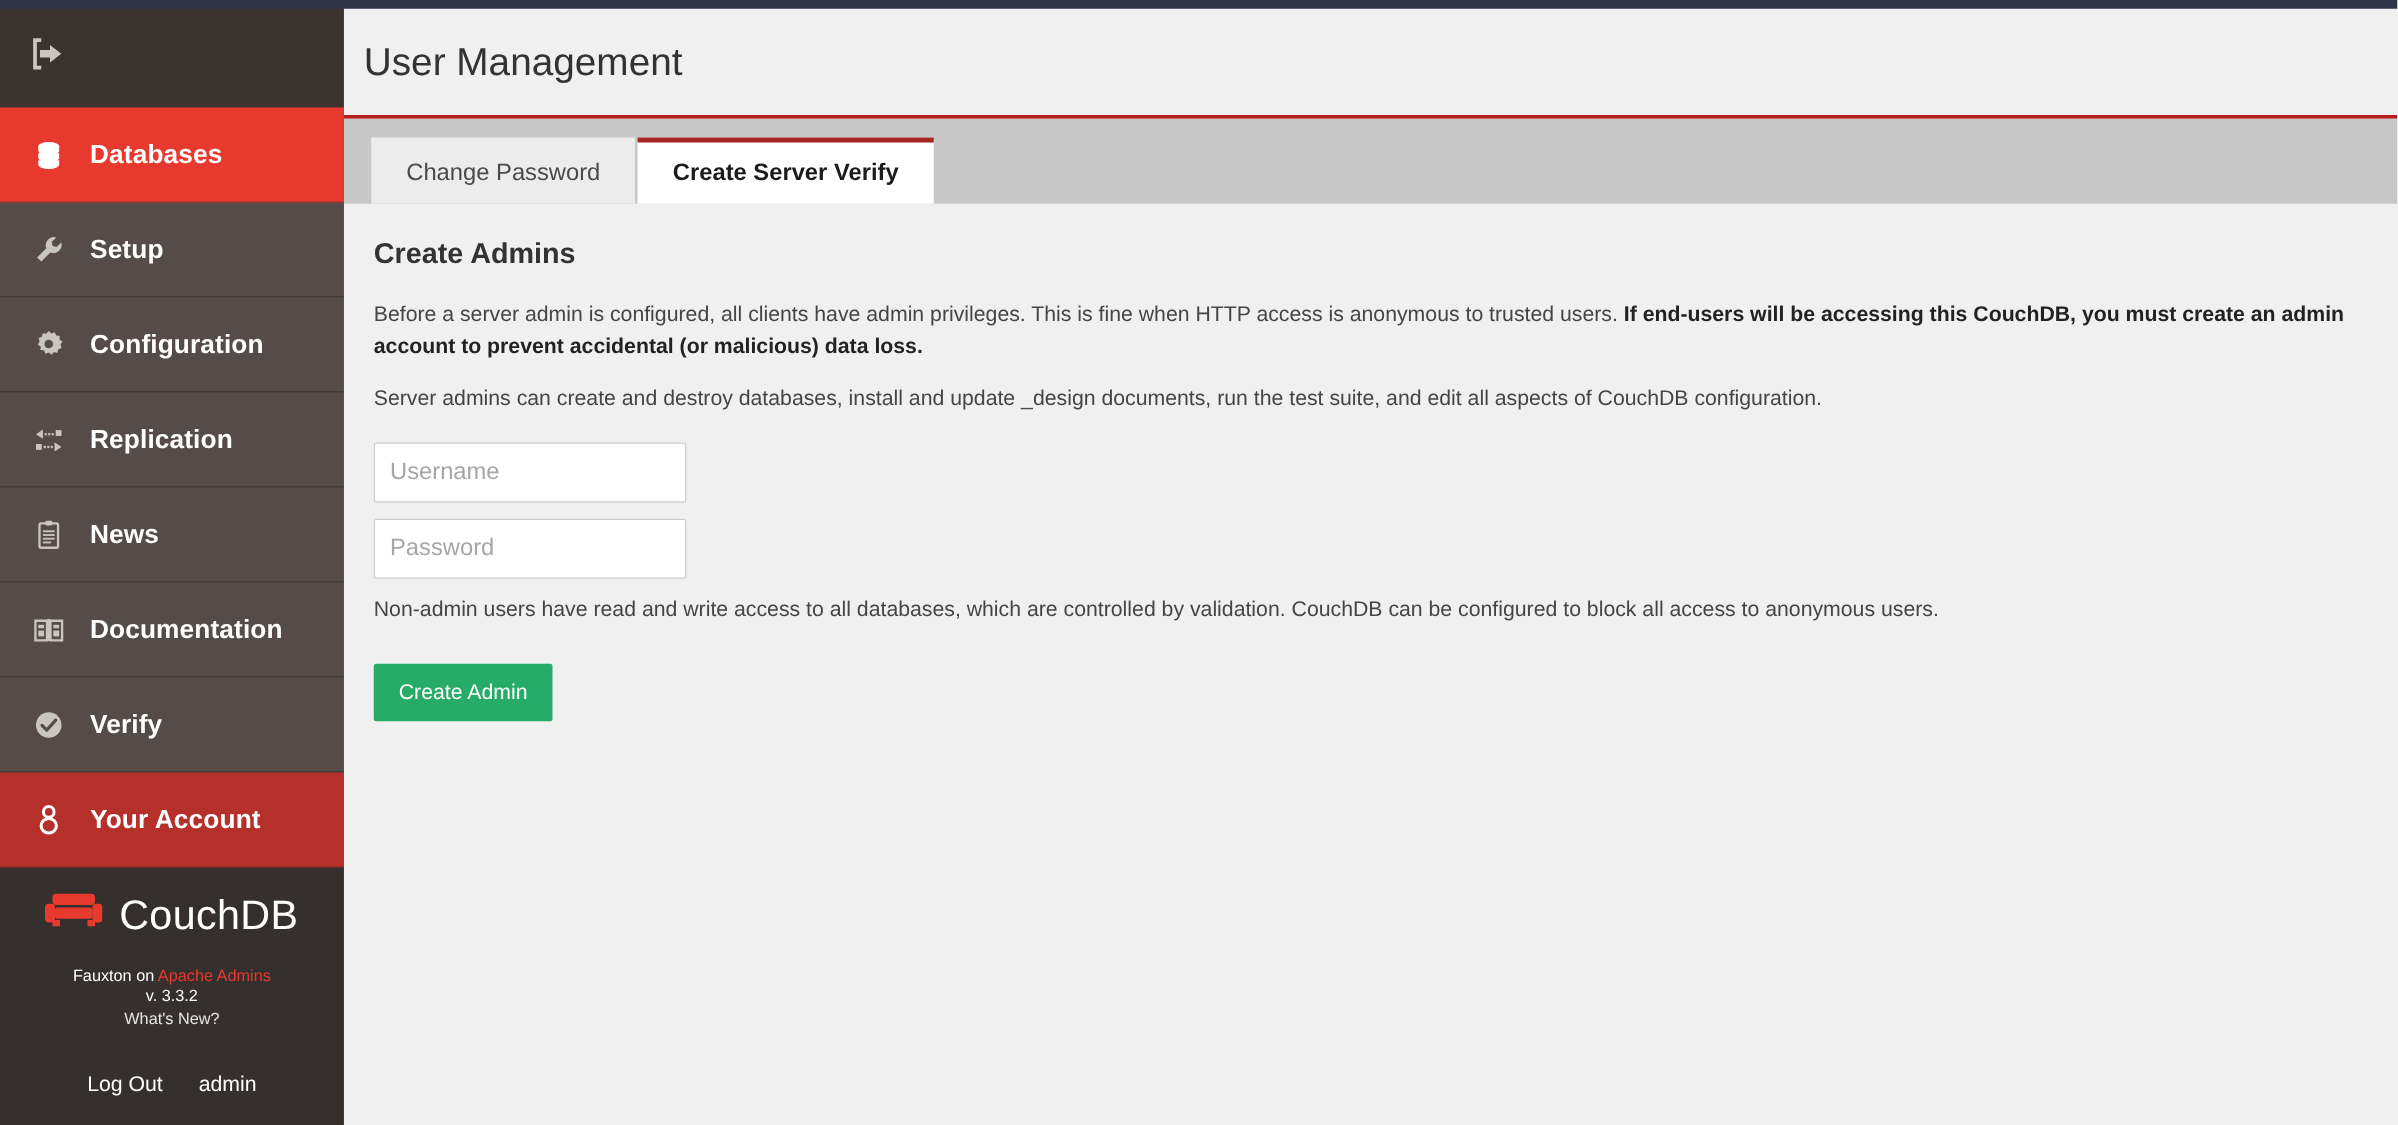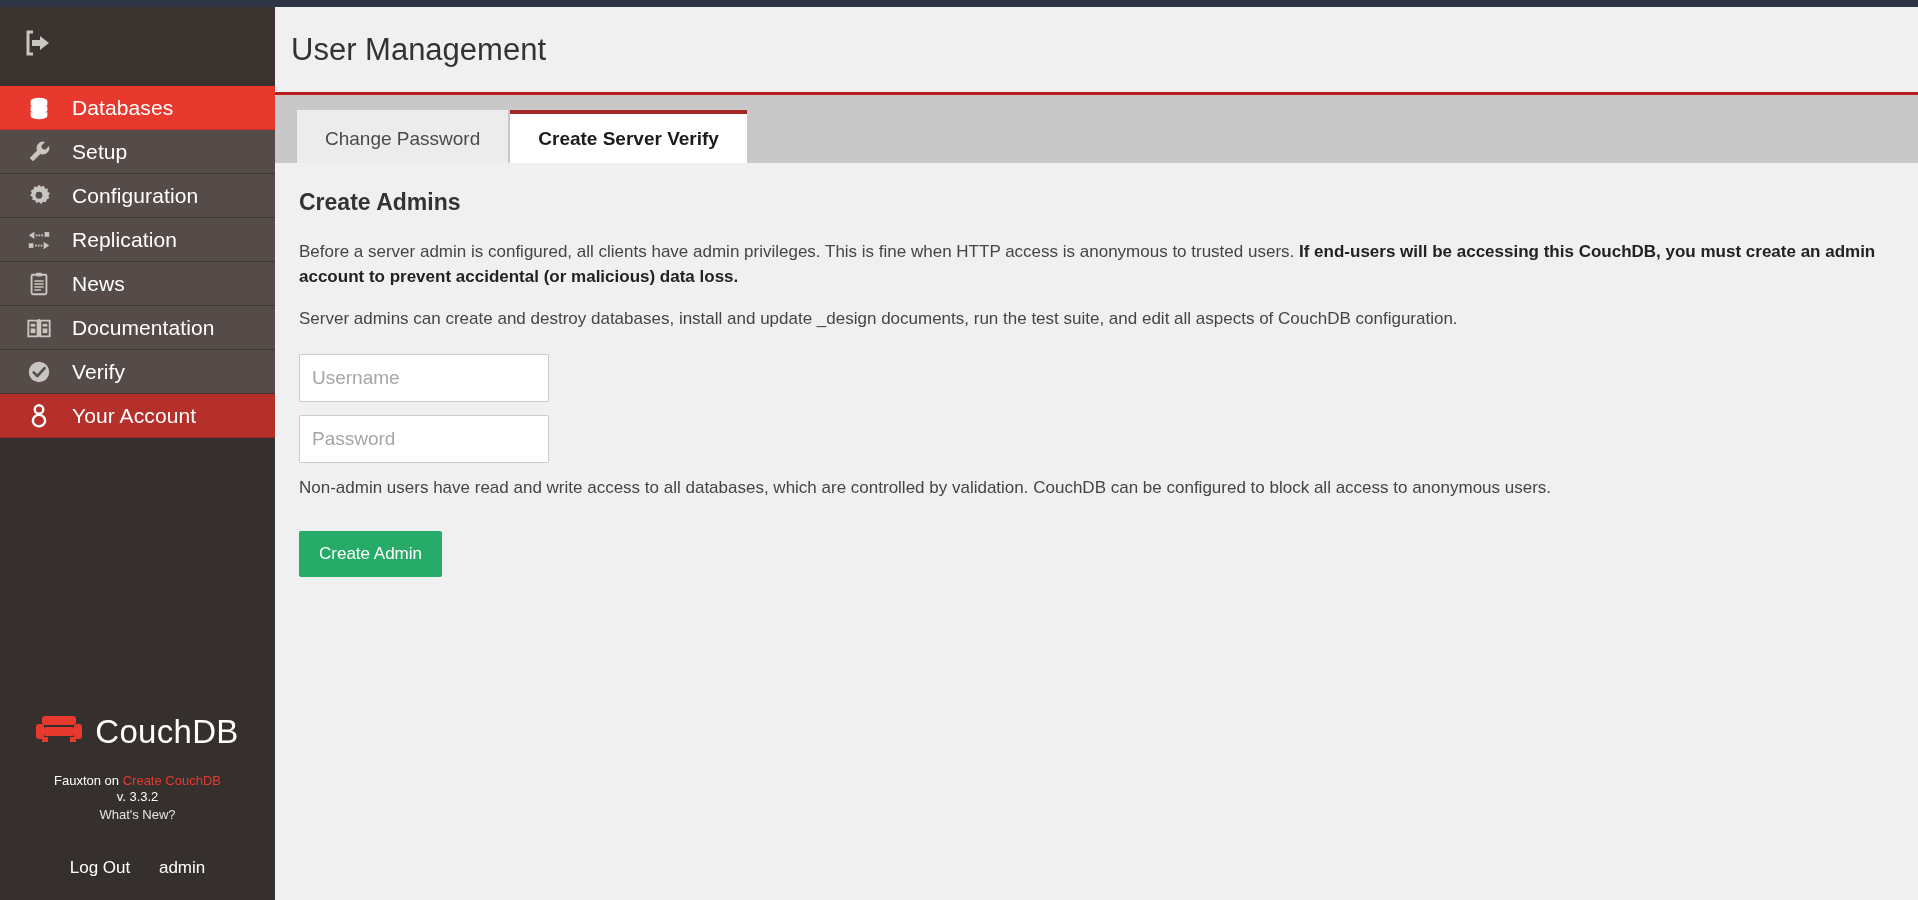--- a/index.html
+++ b/index.html
@@ -48,28 +48,29 @@
   }
   .collapse-icon {
     width: 34px; height: 34px;
     display: block;
   }
   .nav-list {
     list-style: none;
     flex: 0 0 auto;
   }
   .nav-item {
-    height: 44px;
+    height: 76px;
     display: flex;
     align-items: center;
     padding-left: 22px;
     background: #554c49;
     border-bottom: 1px solid #3d3734;
     cursor: pointer;
     color: #ffffff;
+    font-weight: bold;
   }
   .nav-item.active-bright { background: #e8392e; border-bottom-color: #c02e25; }
   .nav-item.active-dark   { background: #b5302a; border-bottom-color: #93261f; }
   .nav-icon {
     width: 34px;
     flex: 0 0 34px;
     display: flex;
     align-items: center;
     justify-content: center;
     margin-right: 16px;
@@ -351,21 +352,21 @@
             <rect x="8" y="14" width="30" height="9" rx="2" fill="#e8392e"></rect>
             <rect x="6" y="24" width="6" height="5" fill="#e8392e"></rect>
             <rect x="34" y="24" width="6" height="5" fill="#e8392e"></rect>
           </svg>
         </span>
         <span class="brand-name">CouchDB</span>
       </div>
 
       <div class="fauxton-line">
         <span>Fauxton on</span>
-        <a class="lnk" href="#">Create CouchDB</a>
+        <a class="lnk" href="#">Apache Admins</a>
       </div>
       <div class="version-line">v. 3.3.2</div>
       <a class="whatsnew" href="#">What's New?</a>
 
       <div class="footer-actions">
         <a class="logout" href="#">Log Out</a>
         <span>admin</span>
       </div>
     </div>
   </nav>

